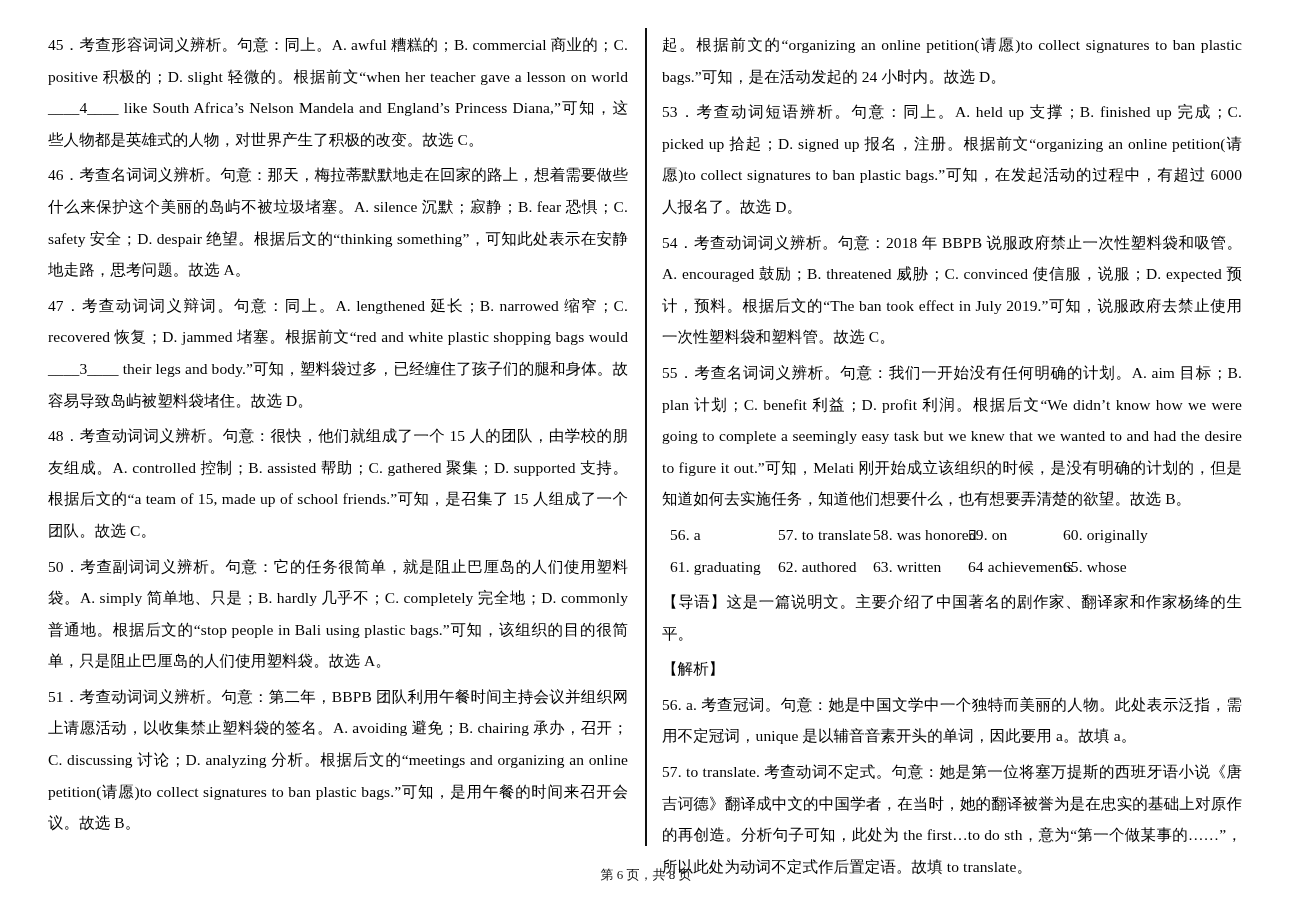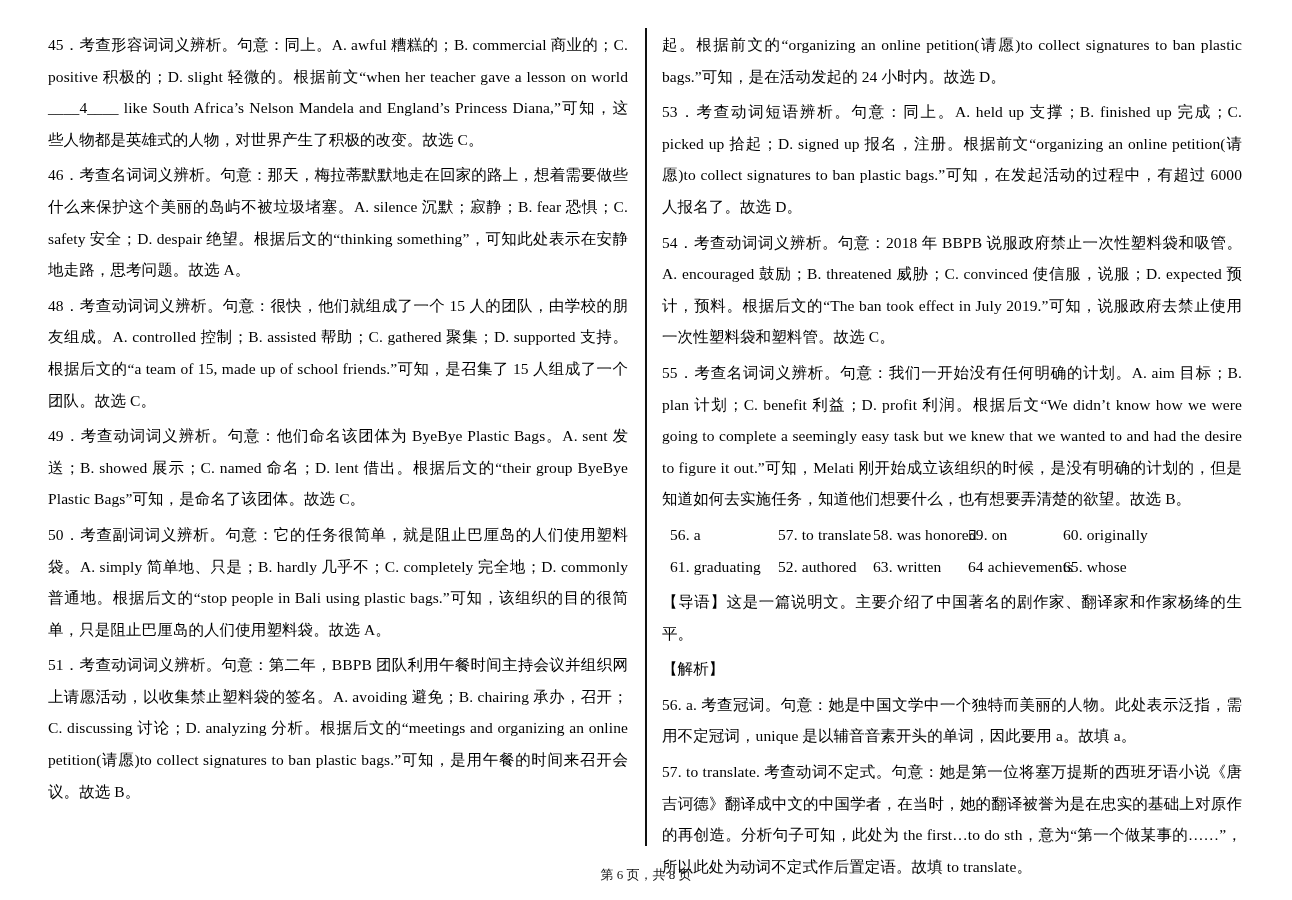--- a/index.html
+++ b/index.html
@@ -54,22 +54,22 @@
   }
 </style>
 </head>
 <body>
 
 <div class="page">
 
   <div class="col col-left">
     <p>45．考查形容词词义辨析。句意：同上。A. awful 糟糕的；B. commercial 商业的；C. positive 积极的；D. slight 轻微的。根据前文“when her teacher gave a lesson on world ____4____ like South Africa’s Nelson Mandela and England’s Princess Diana,”可知，这些人物都是英雄式的人物，对世界产生了积极的改变。故选 C。</p>
     <p>46．考查名词词义辨析。句意：那天，梅拉蒂默默地走在回家的路上，想着需要做些什么来保护这个美丽的岛屿不被垃圾堵塞。A. silence 沉默；寂静；B. fear 恐惧；C. safety 安全；D. despair 绝望。根据后文的“thinking something”，可知此处表示在安静地走路，思考问题。故选 A。</p>
+    <p>47．考查动词词义辩词。句意：同上。A. lengthened 延长；B. narrowed 缩窄；C. recovered 恢复；D. jammed 堵塞。根据前文“red and white plastic shopping bags would ____3____ their legs and body.”可知，塑料袋过多，已经缠住了孩子们的腿和身体。故容易导致岛屿被塑料袋堵住。故选 D。</p>
     <p>48．考查动词词义辨析。句意：很快，他们就组成了一个 15 人的团队，由学校的朋友组成。A. controlled 控制；B. assisted 帮助；C. gathered 聚集；D. supported 支持。根据后文的“a team of 15, made up of school friends.”可知，是召集了 15 人组成了一个团队。故选 C。</p>
-    <p>49．考查动词词义辨析。句意：他们命名该团体为 ByeBye Plastic Bags。A. sent 发送；B. showed 展示；C. named 命名；D. lent 借出。根据后文的“their group ByeBye Plastic Bags”可知，是命名了该团体。故选 C。</p>
     <p>50．考查副词词义辨析。句意：它的任务很简单，就是阻止巴厘岛的人们使用塑料袋。A. simply 简单地、只是；B. hardly 几乎不；C. completely 完全地；D. commonly 普通地。根据后文的“stop people in Bali using plastic bags.”可知，该组织的目的很简单，只是阻止巴厘岛的人们使用塑料袋。故选 A。</p>
     <p>51．考查动词词义辨析。句意：第二年，BBPB 团队利用午餐时间主持会议并组织网上请愿活动，以收集禁止塑料袋的签名。A. avoiding 避免；B. chairing 承办，召开；C. discussing 讨论；D. analyzing 分析。根据后文的“meetings and organizing an online petition(请愿)to collect signatures to ban plastic bags.”可知，是用午餐的时间来召开会议。故选 B。</p>
 
   </div>
 
   <div class="divider"></div>
 
   <div class="col col-right">
     <p>起。根据前文的“organizing an online petition(请愿)to collect signatures to ban plastic bags.”可知，是在活动发起的 24 小时内。故选 D。</p>
     <p>53．考查动词短语辨析。句意：同上。A. held up 支撑；B. finished up 完成；C. picked up 拾起；D. signed up 报名，注册。根据前文“organizing an online petition(请愿)to collect signatures to ban plastic bags.”可知，在发起活动的过程中，有超过 6000 人报名了。故选 D。</p>
@@ -79,21 +79,21 @@
 
     <div class="ans-row">
       <span class="ans-c1">56. a</span>
       <span class="ans-c2">57. to translate</span>
       <span class="ans-c3">58. was honored</span>
       <span class="ans-c4">59. on</span>
       <span class="ans-c5">60. originally</span>
     </div>
     <div class="ans-row">
       <span class="ans-c1">61. graduating</span>
-      <span class="ans-c2">52. authored</span>
+      <span class="ans-c2">62. authored</span>
       <span class="ans-c3">63. written</span>
       <span class="ans-c4">64 achievements</span>
       <span class="ans-c5">65. whose</span>
     </div>
 
     <p><span>【导语】</span><span>这是一篇说明文。主要介绍了中国著名的剧作家、翻译家和作家杨绛的生平。</span></p>
 
     <p>【解析】</p>
 
     <p>56. a. 考查冠词。句意：她是中国文学中一个独特而美丽的人物。此处表示泛指，需用不定冠词，unique 是以辅音音素开头的单词，因此要用 a。故填 a。</p>

